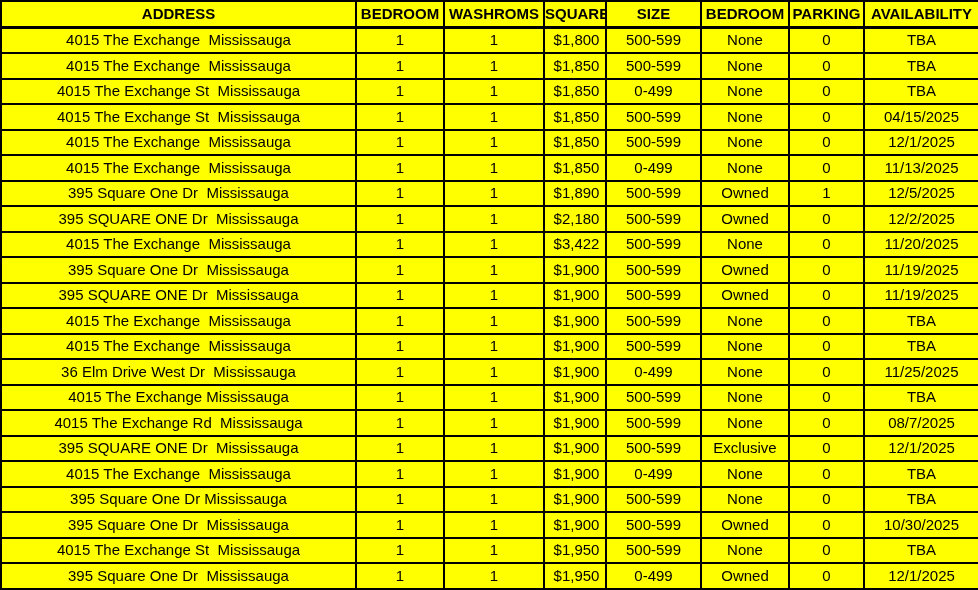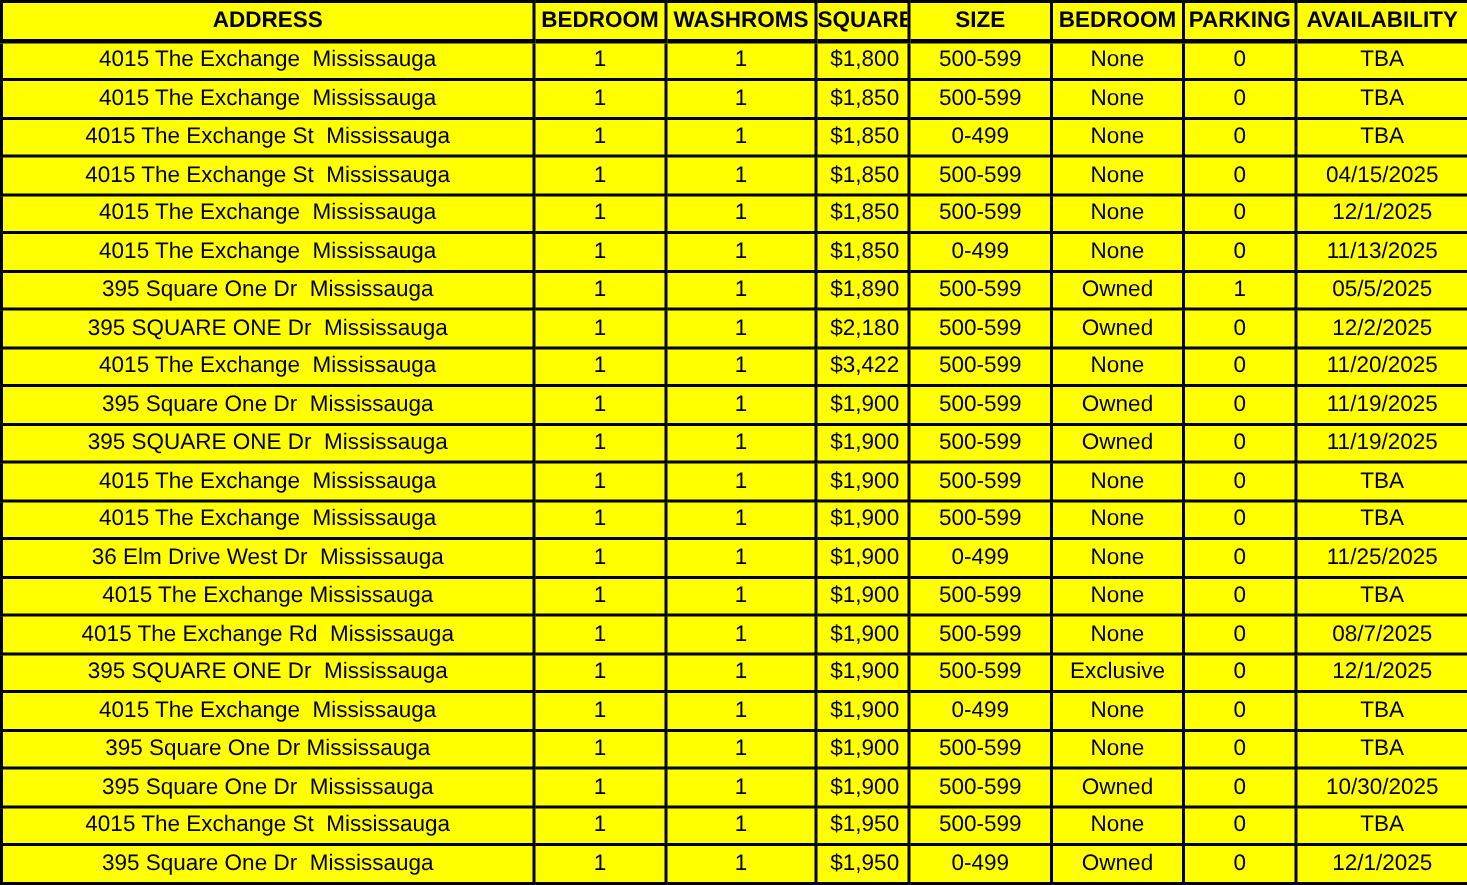--- a/index.html
+++ b/index.html
@@ -143,21 +143,21 @@
           <td class="col-availability">11/13/2025</td>
         </tr>
         <tr>
           <td class="col-address">395 Square One Dr  Mississauga</td>
           <td class="col-bedroom">1</td>
           <td class="col-washroms">1</td>
           <td class="col-price">$1,890</td>
           <td class="col-size">500-599</td>
           <td class="col-locker">Owned</td>
           <td class="col-parking">1</td>
-          <td class="col-availability">05/5/2025</td>
+          <td class="col-availability">12/5/2025</td>
         </tr>
         <tr>
           <td class="col-address">395 SQUARE ONE Dr  Mississauga</td>
           <td class="col-bedroom">1</td>
           <td class="col-washroms">1</td>
           <td class="col-price">$2,180</td>
           <td class="col-size">500-599</td>
           <td class="col-locker">Owned</td>
           <td class="col-parking">0</td>
           <td class="col-availability">12/2/2025</td>

